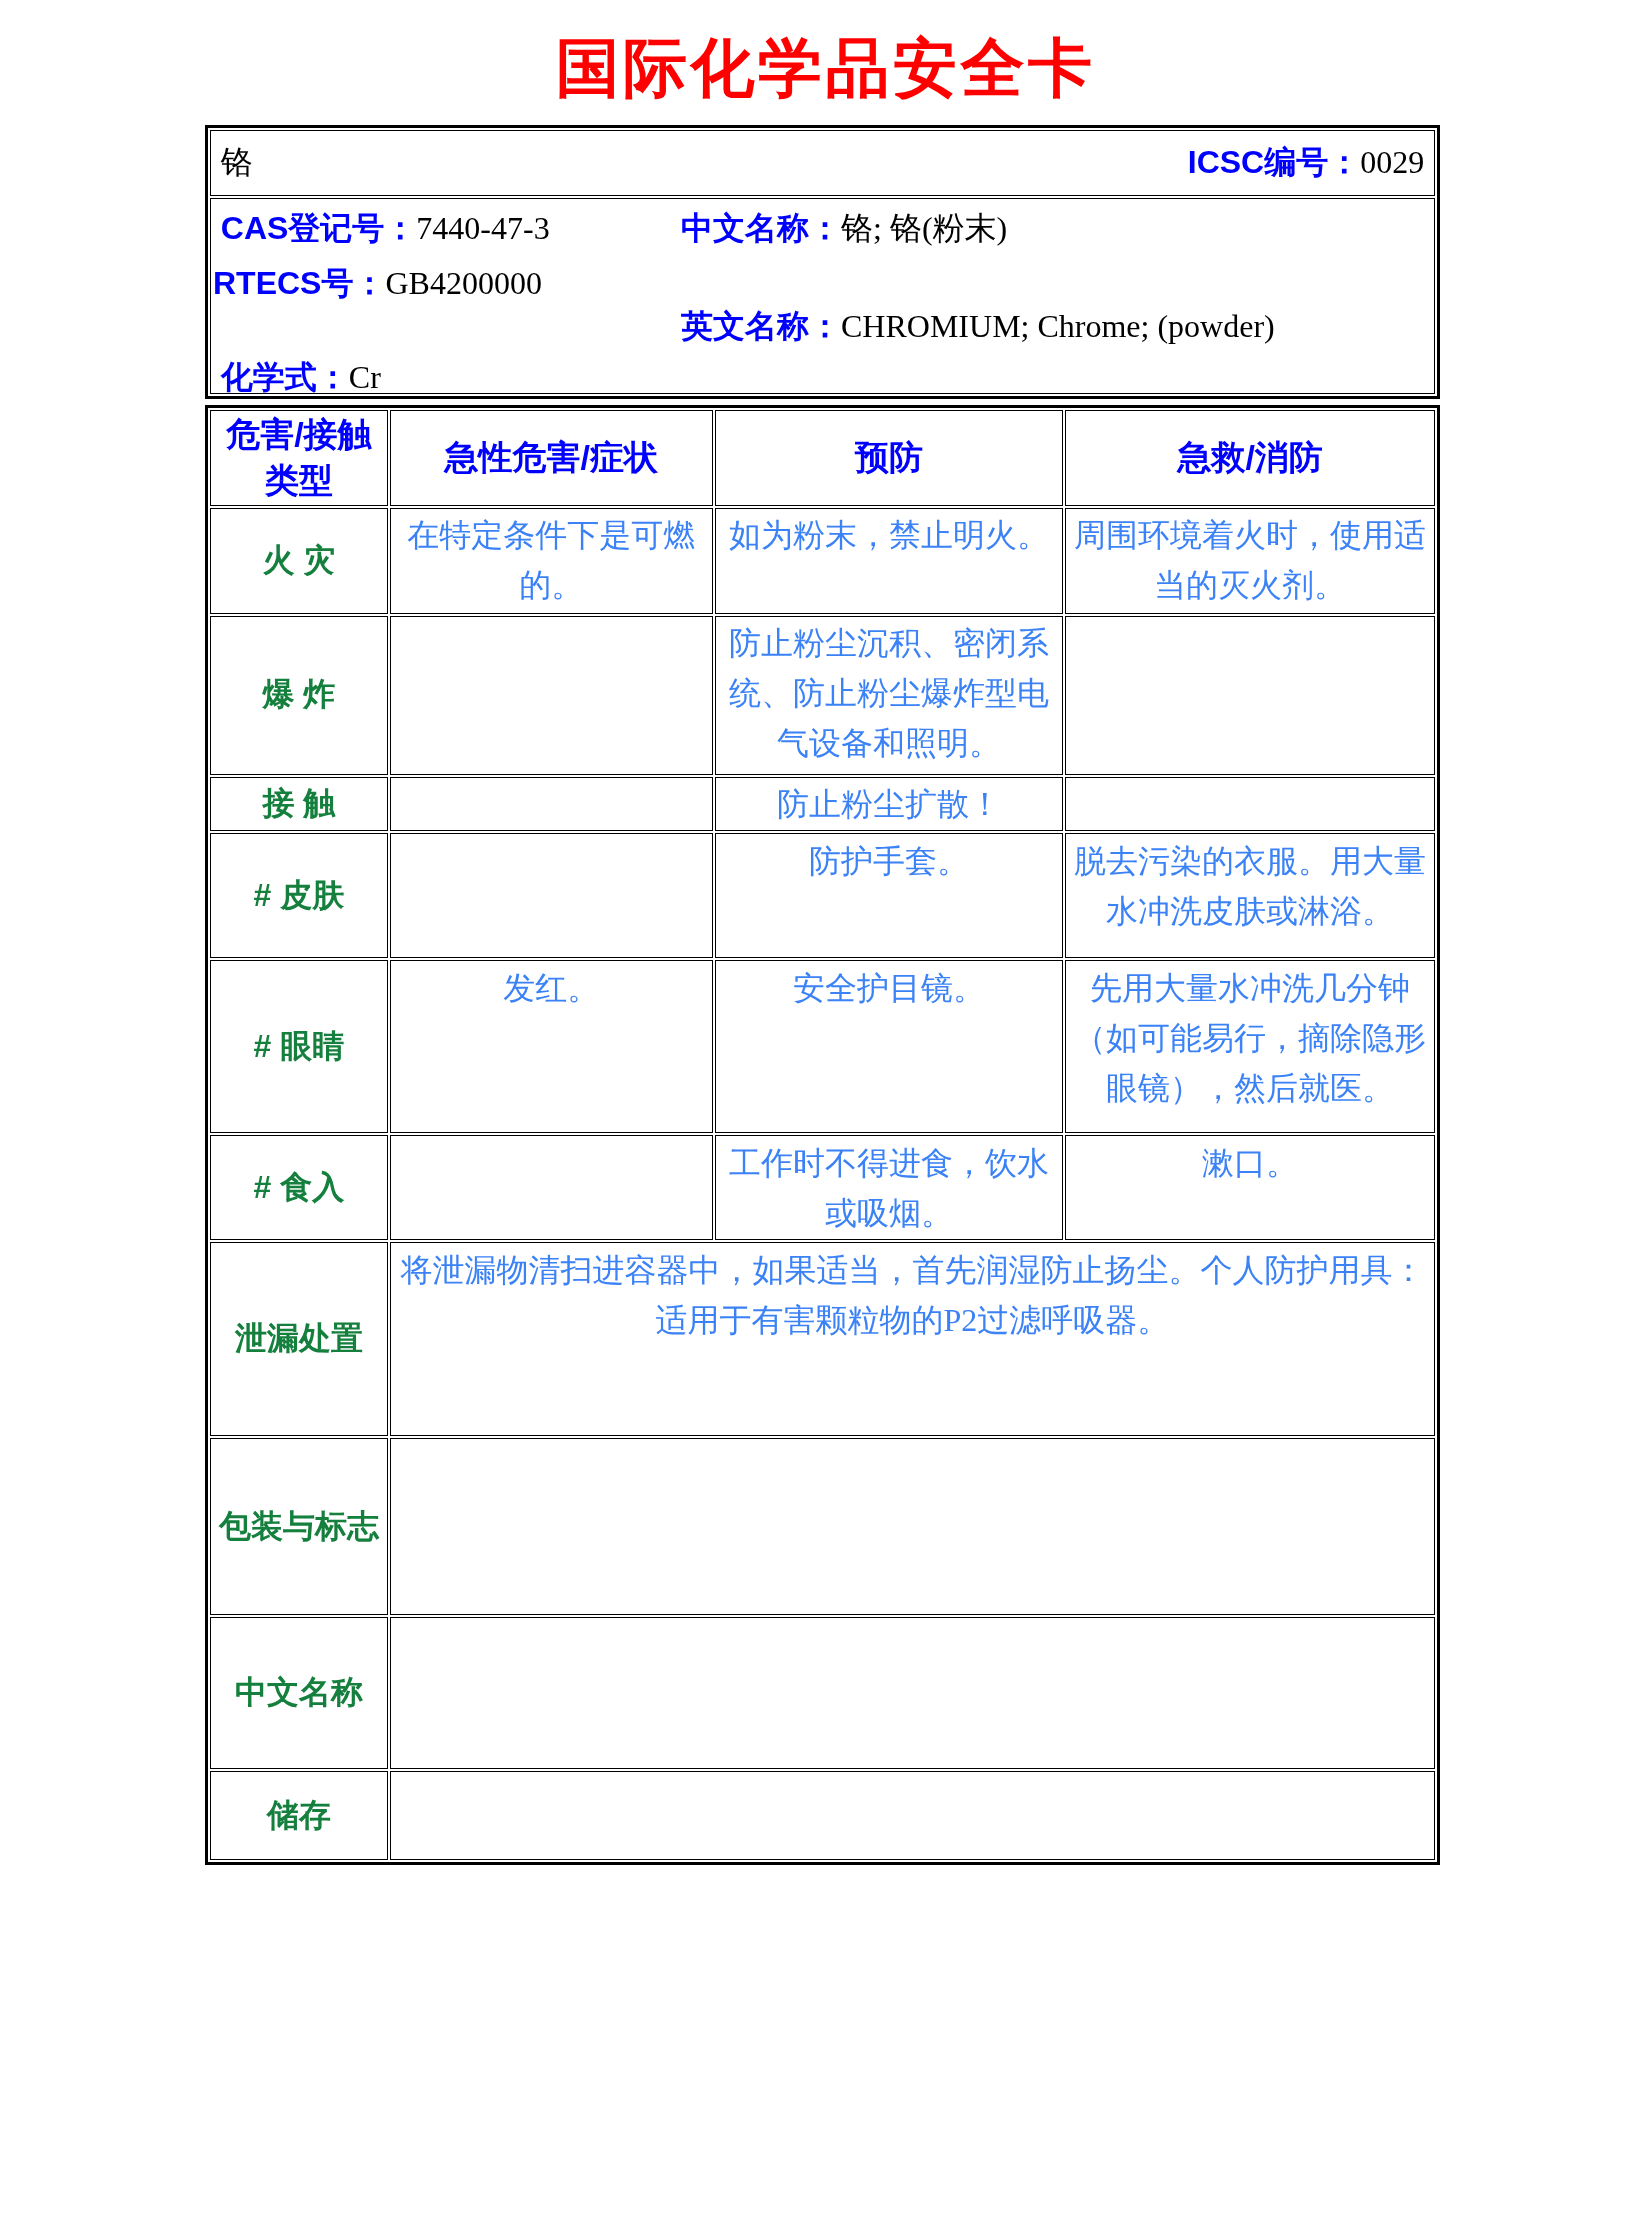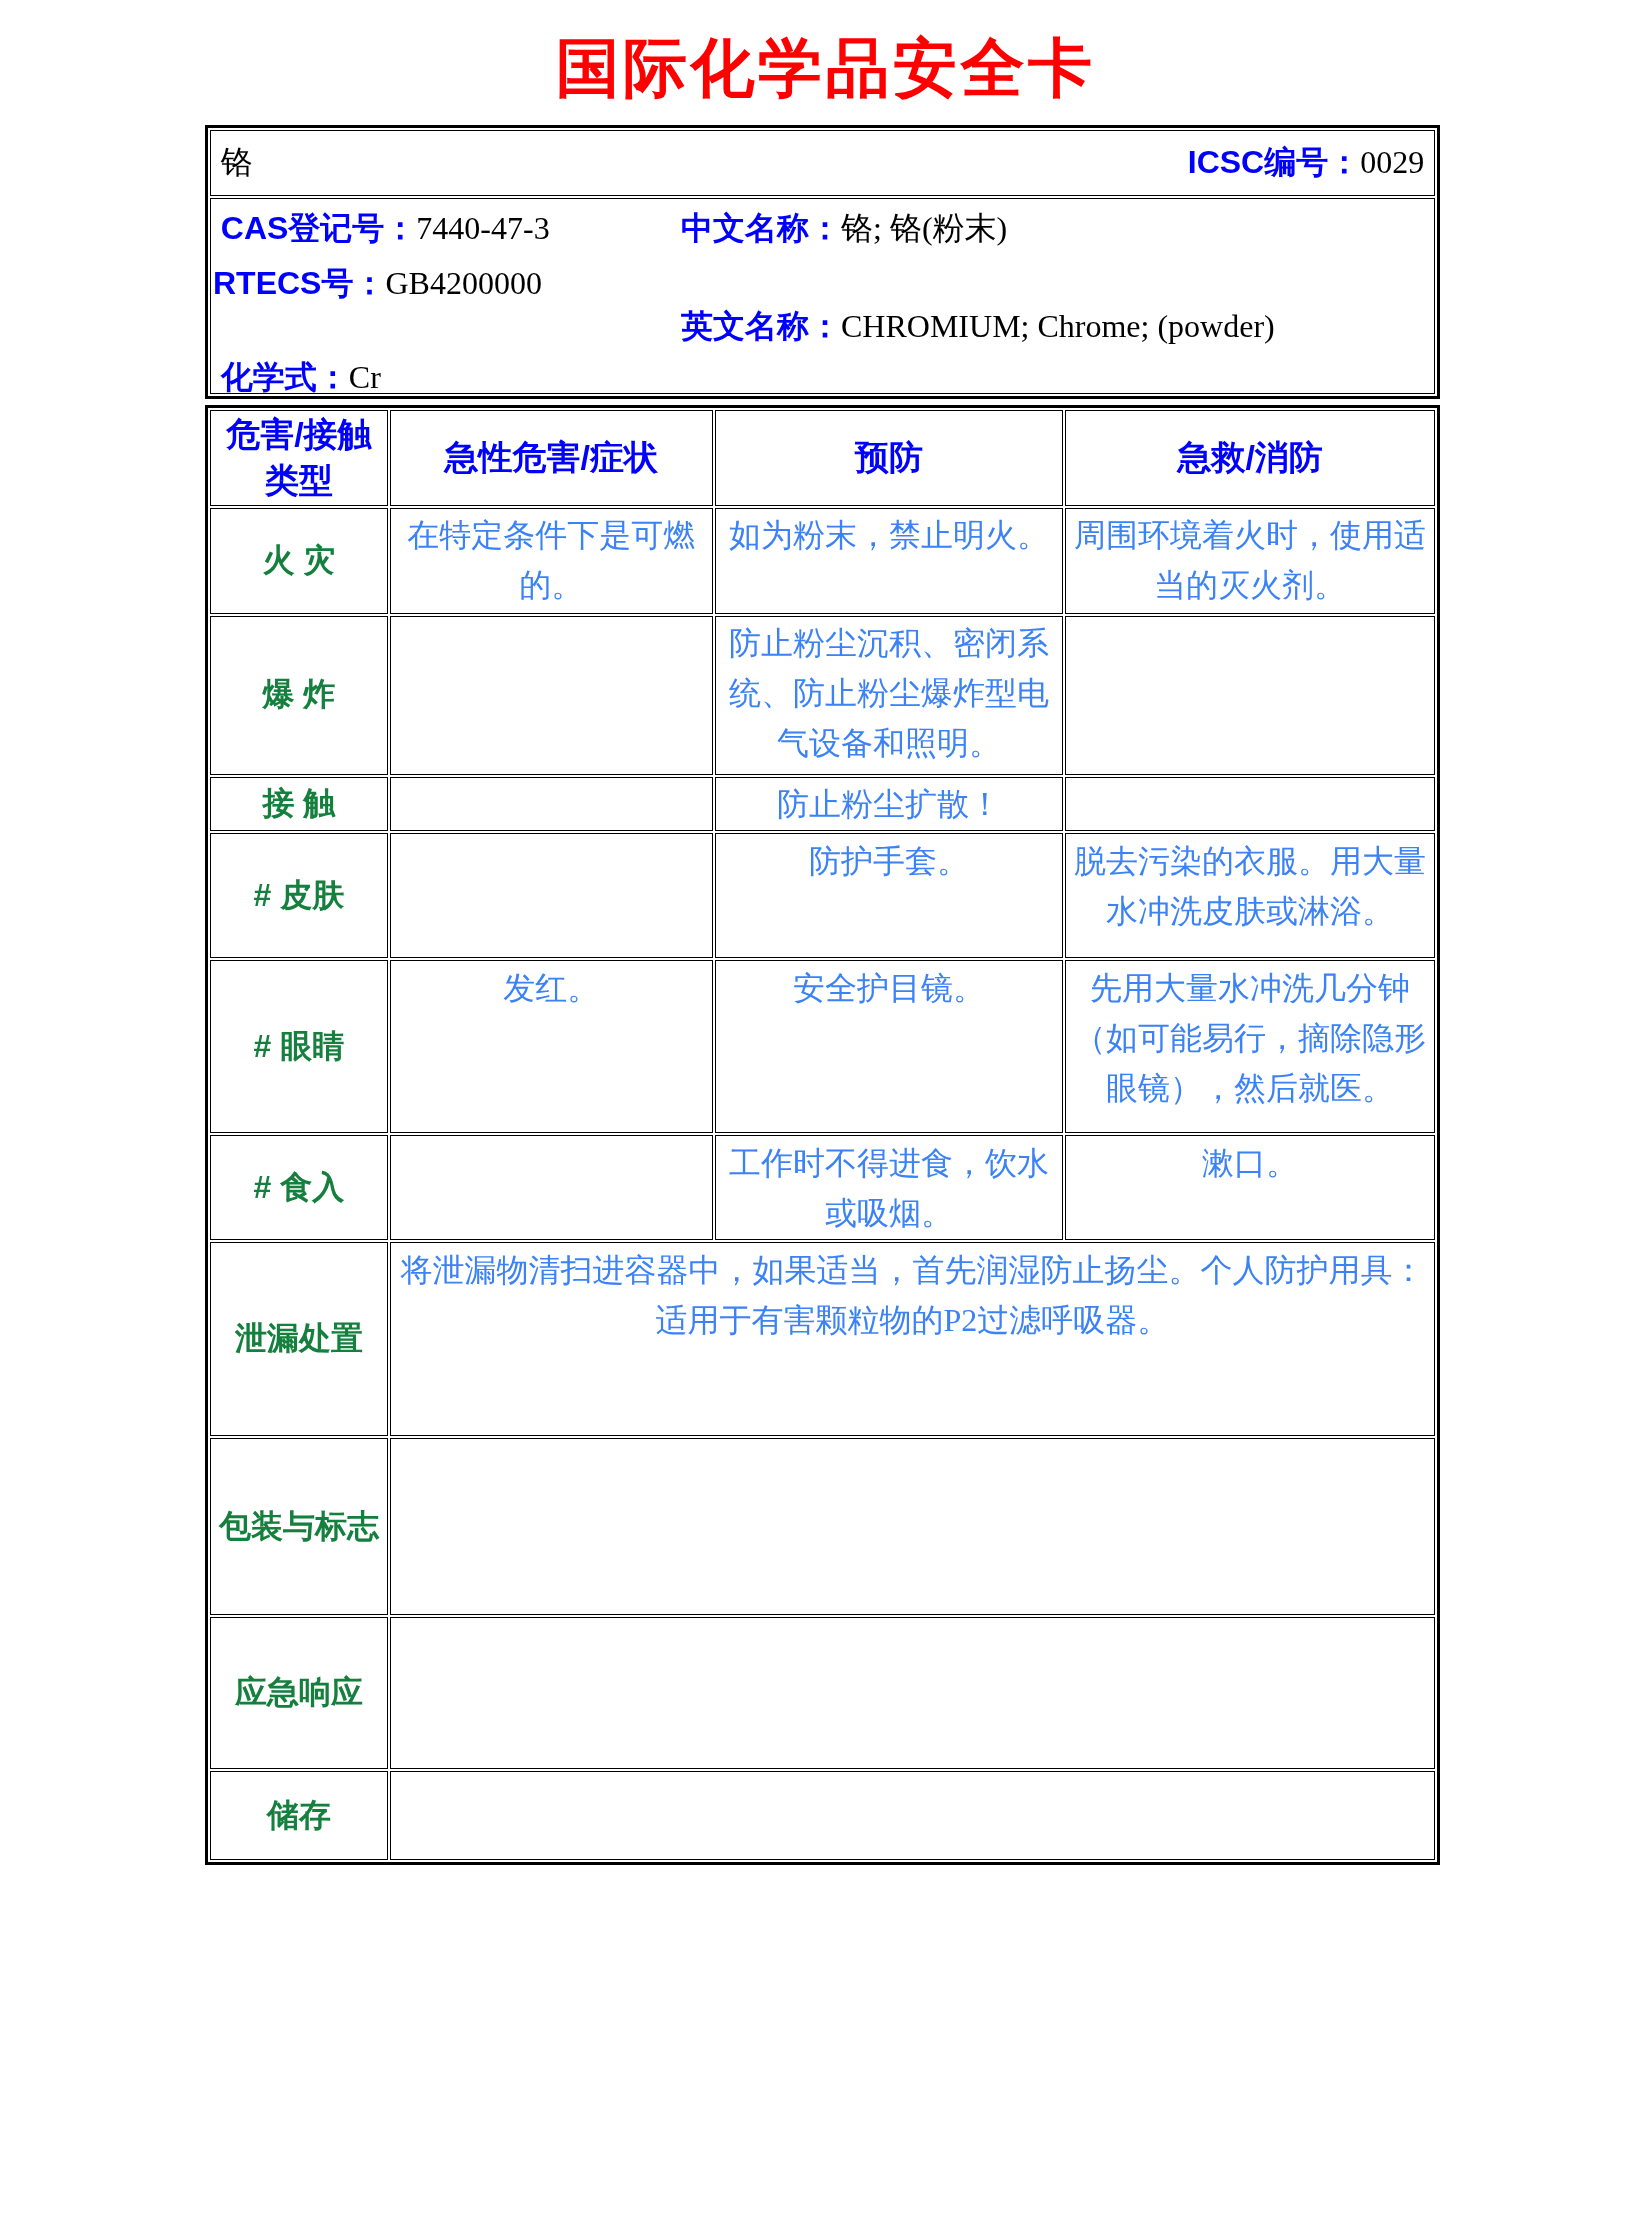--- a/index.html
+++ b/index.html
@@ -167,21 +167,21 @@
     <td class="lbl h-spill">泄漏处置</td>
     <td class="ct" colspan="3">将泄漏物清扫进容器中，如果适当，首先润湿防止扬尘。个人防护用具：适用于有害颗粒物的P2过滤呼吸器。</td>
   </tr>
 
   <tr>
     <td class="lbl h-pack">包装与标志</td>
     <td class="ct" colspan="3"></td>
   </tr>
 
   <tr>
-    <td class="lbl h-emer">应急响应</td>
+    <td class="lbl h-emer">中文名称</td>
     <td class="ct" colspan="3"></td>
   </tr>
 
   <tr>
     <td class="lbl h-stor">储存</td>
     <td class="ct" colspan="3"></td>
   </tr>
 </tbody>
   </table>
 

